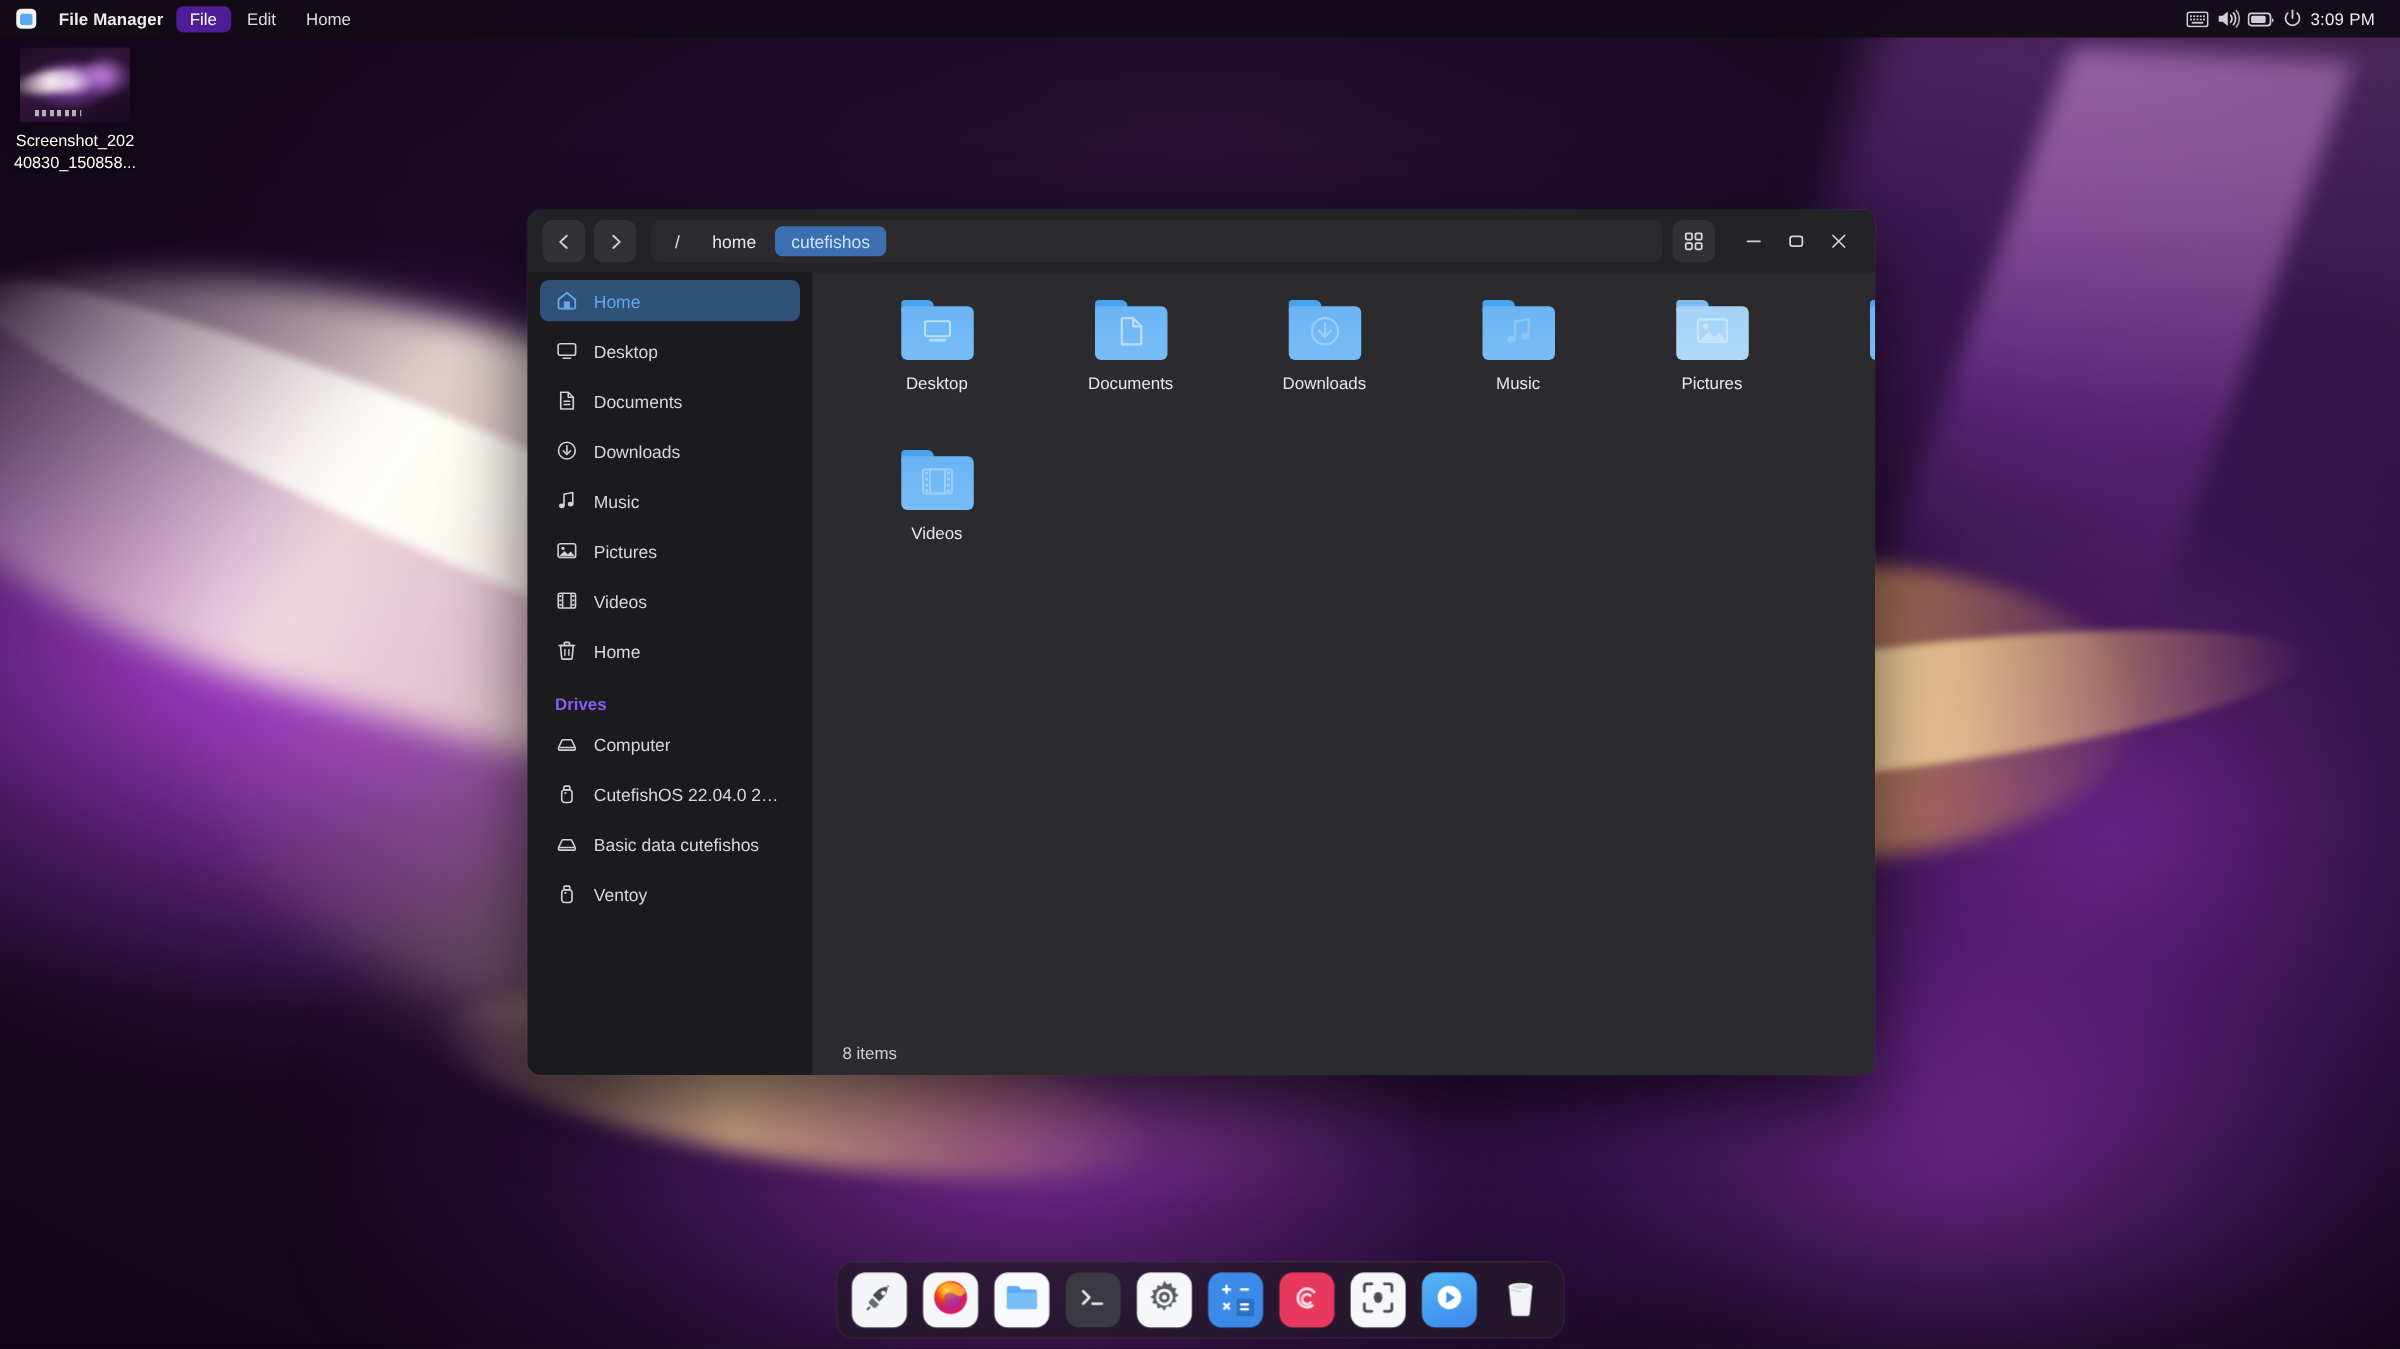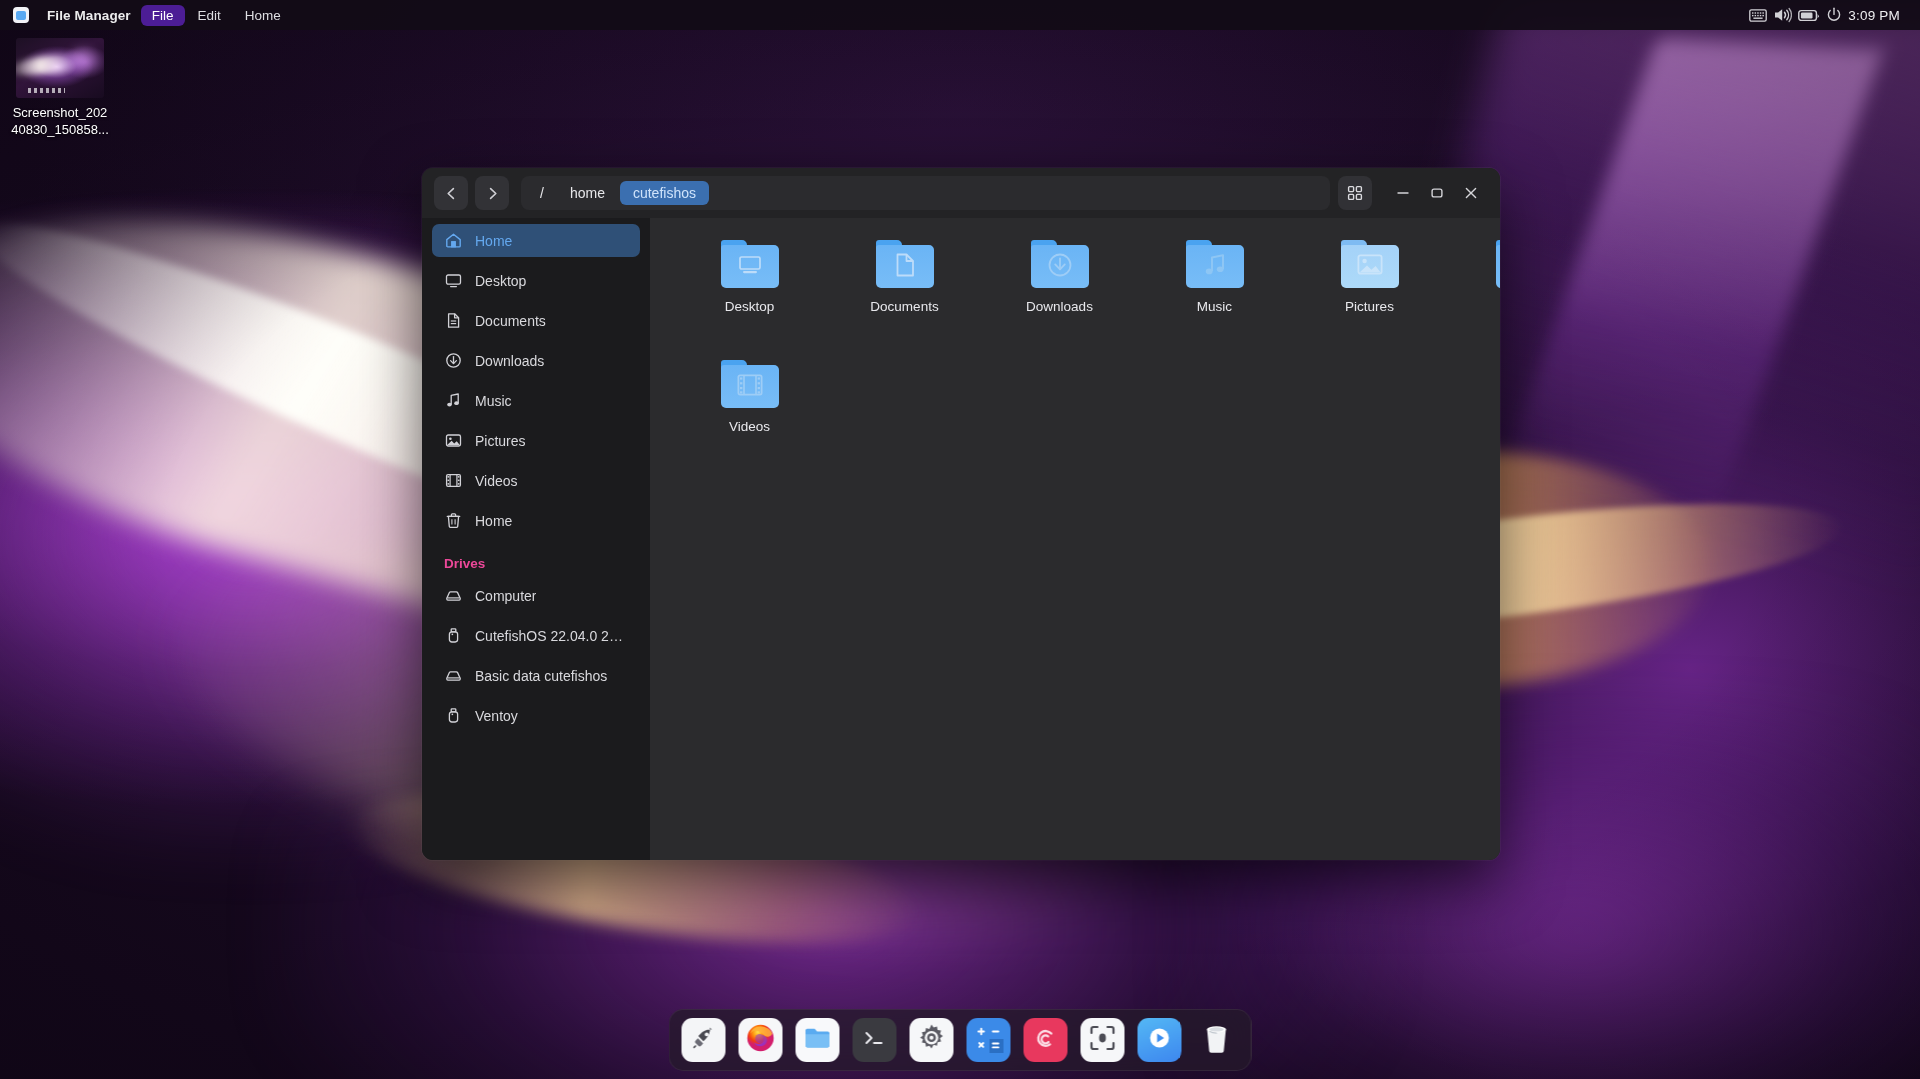--- a/index.html
+++ b/index.html
@@ -213,21 +213,21 @@
   .side-item {
     height:33px; display:flex; align-items:center; gap:13px;
     padding:0 12px; border-radius:7px; margin-bottom:7px; cursor:pointer;
     color:#d9d9dd; font-size:14px;
   }
   .side-item.active { background:#2f5077; color:#64a8ef; }
   .side-item.active .si-ico svg { stroke:#64a8ef; fill:none; }
   .si-ico { width:18px; height:18px; display:flex; align-items:center; justify-content:center; flex:0 0 18px;}
   .si-label { white-space:nowrap; overflow:hidden; text-overflow:ellipsis; }
   .side-section {
-    font-size:13.5px; font-weight:700; color:#ec4899;
+    font-size:13.5px; font-weight:700; color:#8b5cf6;
     padding:12px 12px 8px 12px;
   }
 
   
   .fm-content {
     flex:1; background:#2b2b2d; display:flex; flex-direction:column; min-width:0;
   }
   .files-grid {
     flex:1; padding:16px 10px 0 22px;
     display:grid;
@@ -666,20 +666,21 @@
                     <rect x="20.6" y="13" width="2.4" height="2.2"></rect>
                     <rect x="20.6" y="17.3" width="2.4" height="2.2"></rect>
                   </g>
                 </svg>
               </div>
           </div>
           <div class="file-name">Videos</div>
         </div>
 
       </div>
+      <div class="fm-status">8 items</div>
     </div>
   </div>
 </div>
 
 <div id="dock">
 
   <div class="dock-item" style="background:#f4f5f7;">
     <span>
       <svg width="26" height="26" viewBox="0 0 26 26">
           <path d="M21.4 4.6c-4.6-.6-8.4 1-11.6 4.4l-2 2.1 5.1 5.1 2.1-2c3.4-3.2 5-7 4.4-11.6z" fill="#4a4a52"></path>

